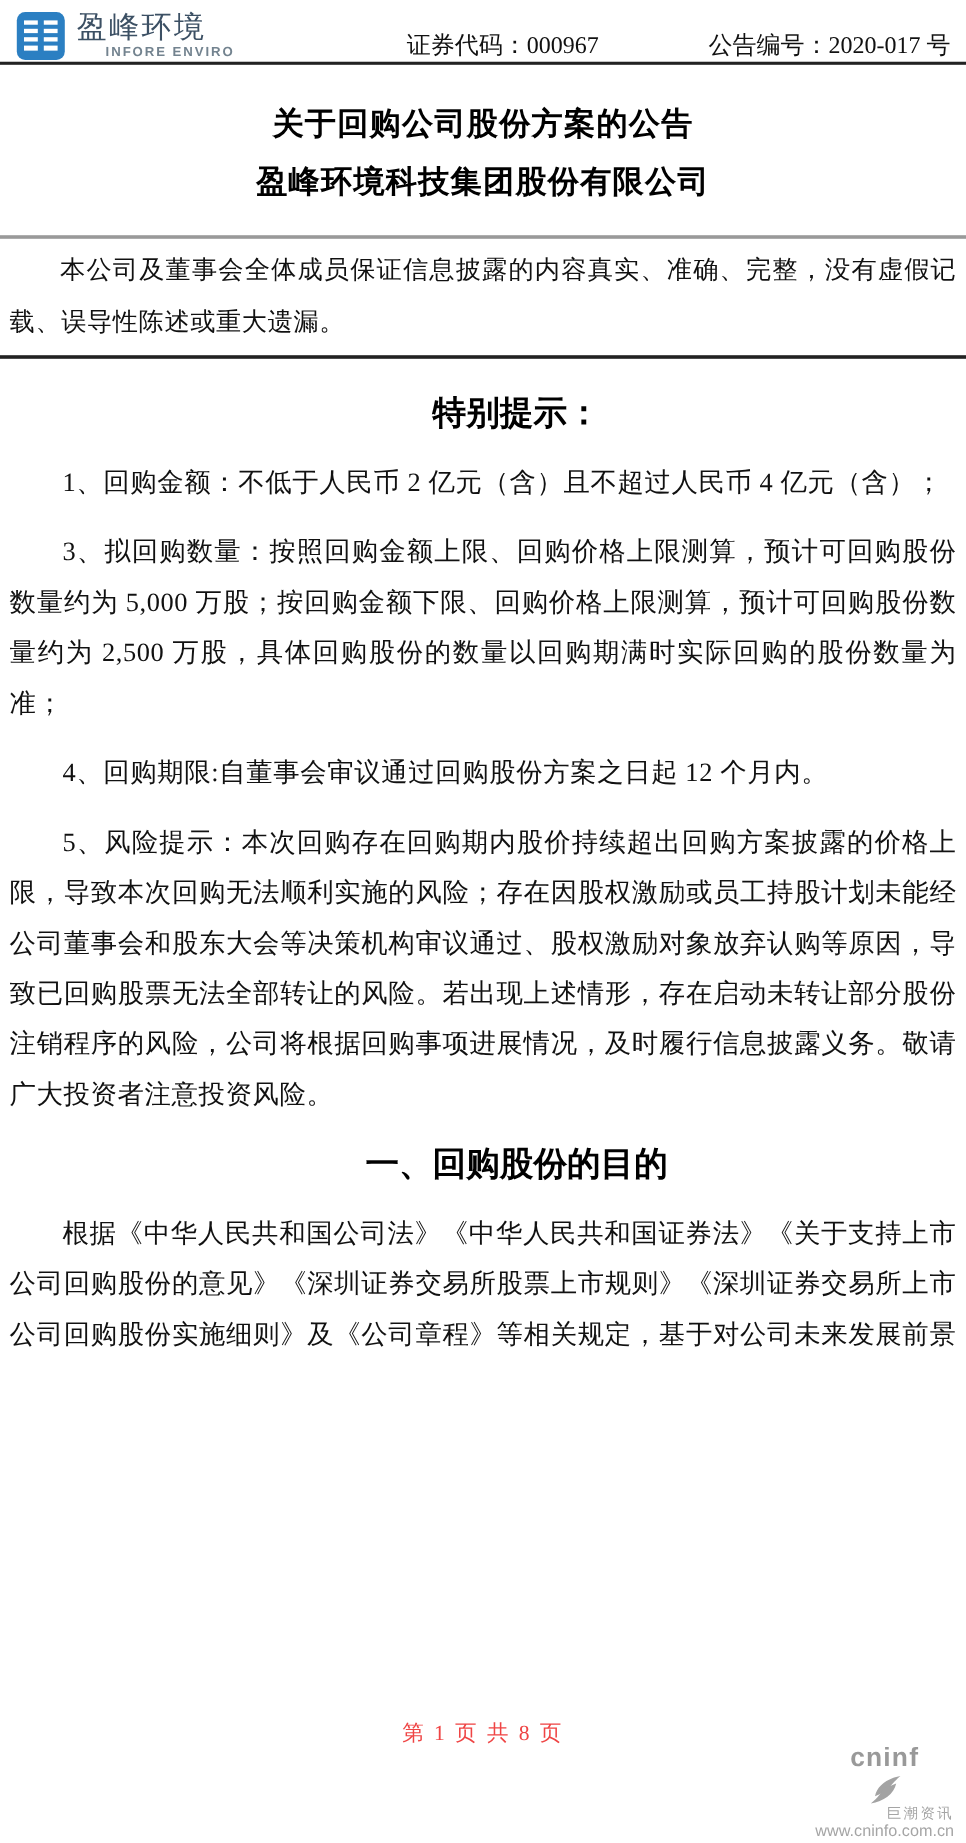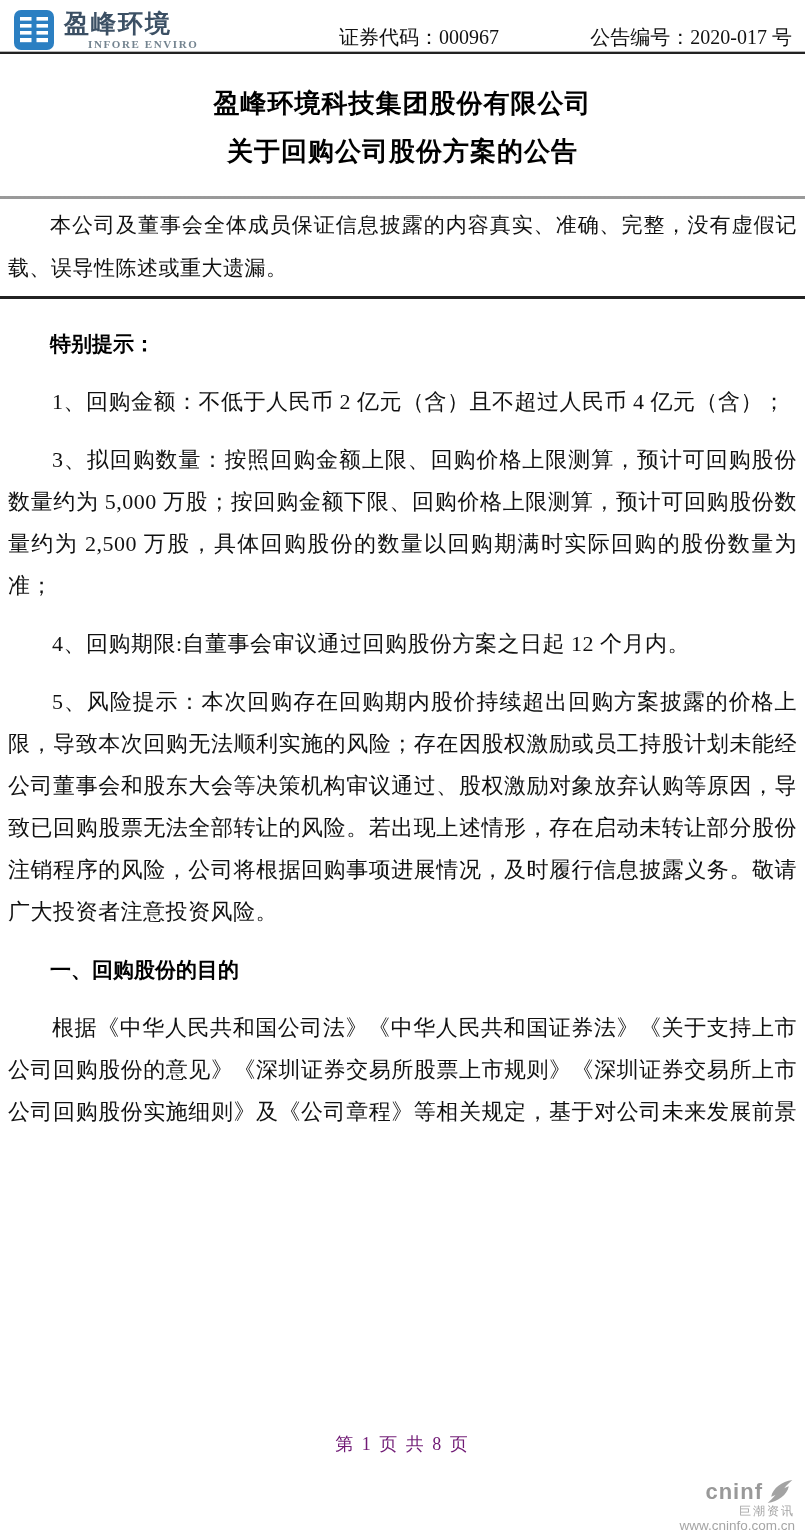--- a/index.html
+++ b/index.html
@@ -18,24 +18,24 @@
   .header { position: relative; height: 54px; }
   .header-rule {
     position: absolute; left: 0; right: 0; top: 51px; height: 3px;
     background: linear-gradient(#b5b5b5 1px, #222222 1px);
   }
   .logo { position: absolute; left: 13px; top: 9px; display: flex; align-items: center; }
   .logo-icon { display: block; }
   .logo-text { margin-left: 9px; line-height: 1; }
   .brand-cn {
     font-family: "Liberation Sans", "DejaVu Sans", sans-serif;
-    font-weight: bold; font-size: 25px; color: #3c5064; letter-spacing: 2px;
+    font-weight: normal; font-size: 25px; color: #3c5064; letter-spacing: 2px;
   }
   .brand-en {
-    font-family: Liberation Serif, serif;
+    font-family: Liberation Sans, sans-serif;
     font-weight: bold; font-size: 11px; color: #73838f; letter-spacing: 1.6px; margin-top: 3px; padding-left: 24px;
   }
   .stock-code { position: absolute; left: 339px; top: 24px; font-size: 20px; }
   .announce-no { position: absolute; right: 13px; top: 24px; font-size: 20px; }
 
   
   .title-block { padding-top: 25px; text-align: center; }
   .doc-title {
     margin: 0; font-family: "Liberation Sans", "DejaVu Sans", sans-serif;
     font-weight: bold; font-size: 26px; line-height: 48px; color: #000; letter-spacing: 1px;
@@ -58,37 +58,37 @@
   .content { padding: 0 8px; }
   .content p {
     margin: 0 0 16px 0;
     font-size: 22px; line-height: 42px; letter-spacing: 0.5px;
     text-align: justify; text-indent: 2em;
   }
   .content p.cont { text-align-last: justify; }
   .sub-heading {
     margin: 24px 0 16px 0;
     font-family: "Liberation Sans", "DejaVu Sans", sans-serif;
-    font-weight: bold; font-size: 21px; line-height: 42px;
-    text-indent: 2em; color: #000;
+    font-weight: bold; font-size: 28px; line-height: 42px;
+    text-indent: 2em; color: #000; text-align: center;
   }
   .sub-heading.first { margin-top: 24px; }
   .sub-heading.second { margin-top: 16px; }
 
   
   .page-indicator {
     position: absolute; left: 0; right: 0; top: 1432px;
-    text-align: center; font-size: 18px; letter-spacing: 2px; color: #701a75;
+    text-align: center; font-size: 18px; letter-spacing: 2px; color: #ef4444;
   }
   .watermark {
     position: absolute; right: 10px; bottom: 2px;
     text-align: right; color: #9b9b9b; line-height: 1.15;
     font-family: "Liberation Sans", "DejaVu Sans", sans-serif;
   }
-  .wm-top { display: flex; align-items: center; justify-content: flex-end; }
+  .wm-top { display: flex; align-items: center; justify-content: flex-end; flex-direction: column; }
   .wm-logo-text { font-weight: bold; font-size: 22px; letter-spacing: 1px; color: #999; }
   .wm-swirl { margin-left: 2px; }
   .wm-cn { font-size: 12px; letter-spacing: 2px; color: #a5a5a5; }
   .wm-url { font-size: 13.5px; color: #a5a5a5; }
 </style>
 </head>
 <body>
 
 <div class="page">
 
@@ -111,22 +111,22 @@
         <div class="brand-cn">盈峰环境</div>
         <div class="brand-en">INFORE ENVIRO</div>
       </div>
     </div>
     <div class="stock-code">证券代码：000967</div>
     <div class="announce-no">公告编号：2020-017 号</div>
     <div class="header-rule"></div>
   </div>
 
   <div class="title-block">
+    <h1 class="doc-title">关于回购公司股份方案的公告</h1>
     <h1 class="doc-title">盈峰环境科技集团股份有限公司</h1>
-    <h1 class="doc-title">关于回购公司股份方案的公告</h1>
   </div>
 
   <div class="notice-box">
     <p>本公司及董事会全体成员保证信息披露的内容真实、准确、完整，没有虚假记载、误导性陈述或重大遗漏。</p>
   </div>
 
   <div class="content">
     <div class="sub-heading first">特别提示：</div>
 
     <p>1、回购金额：不低于人民币 2 亿元（含）且不超过人民币 4 亿元（含）；</p>

